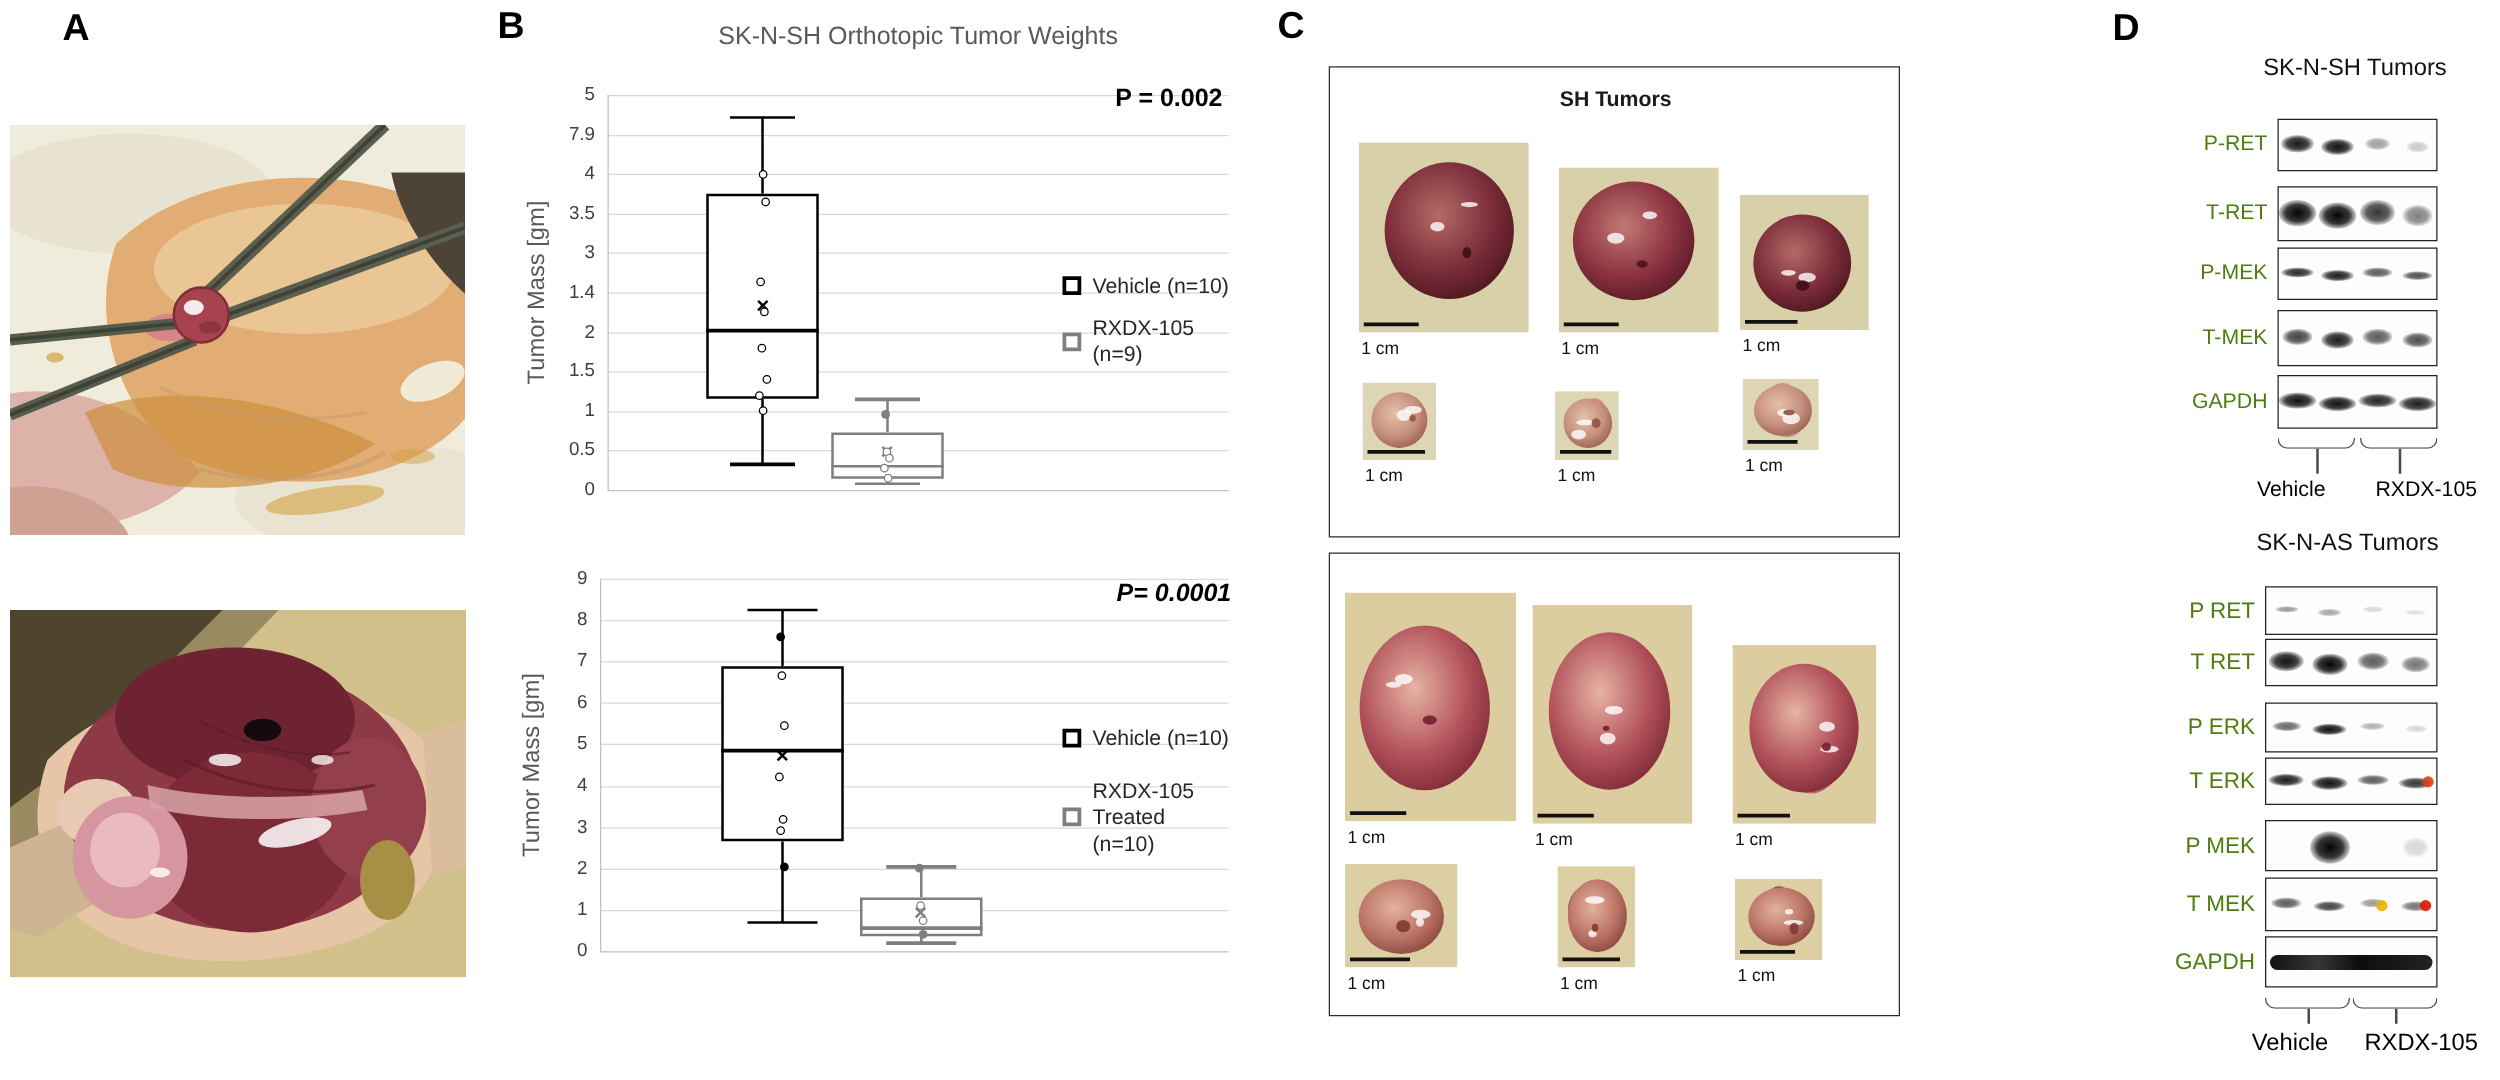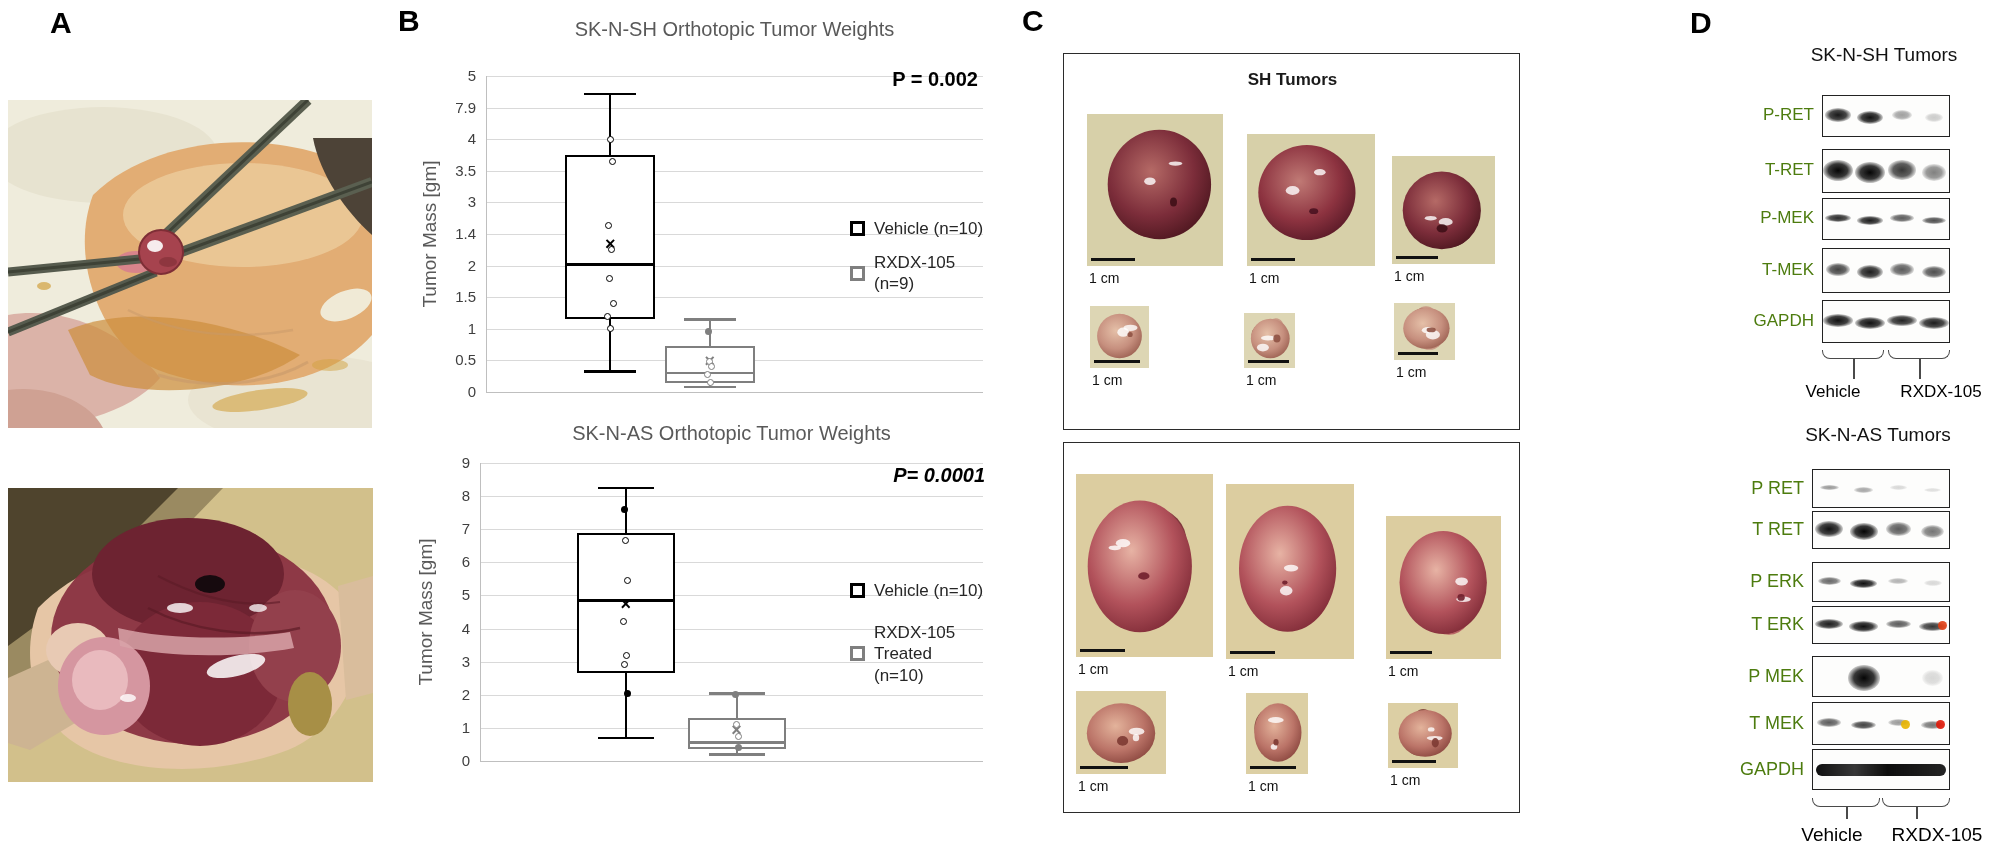--- a/index.html
+++ b/index.html
@@ -155,21 +155,20 @@
       <div class="abs" style="left: 266.65px; top: 340.496px; width: 90px; height: 36.656px; border: 2.2px solid rgb(127, 127, 127); background: rgb(255, 255, 255); box-sizing: border-box;"></div>
       <div class="abs" style="left: 266.65px; top: 365.64px; width: 90px; height: 2.6px; background: rgb(127, 127, 127);"></div>
       <div class="abs" style="left: 304.65px; top: 346.192px; width: 14px; text-align: center; color: rgb(127, 127, 127); font-weight: bold; font-size: 18px; line-height: 18px;">×</div>
       <div class="abs" style="left: 308.15px; top: 352.164px; width: 7px; height: 7px; border: 1.6px solid rgb(127, 127, 127); border-radius: 50%; background: rgb(255, 255, 255); box-sizing: border-box;"></div>
       <div class="abs" style="left: 310.15px; top: 357.22px; width: 7px; height: 7px; border: 1.6px solid rgb(127, 127, 127); border-radius: 50%; background: rgb(255, 255, 255); box-sizing: border-box;"></div>
       <div class="abs" style="left: 306.15px; top: 365.436px; width: 7px; height: 7px; border: 1.6px solid rgb(127, 127, 127); border-radius: 50%; background: rgb(255, 255, 255); box-sizing: border-box;"></div>
       <div class="abs" style="left: 309.15px; top: 373.02px; width: 7px; height: 7px; border: 1.6px solid rgb(127, 127, 127); border-radius: 50%; background: rgb(255, 255, 255); box-sizing: border-box;"></div>
       <div class="abs" style="left: 307.15px; top: 322.46px; width: 7px; height: 7px; border-radius: 50%; background: rgb(127, 127, 127);"></div>
     </div>
     <div class="abs" style="left: 398px; top: 408px; width: 600px; height: 400px;">
-      <div class="abs chart-title" style="left: 82px; top: 14px; width: 503px;">SK-N-AS Orthotopic Tumor Weights</div>
       <div class="abs grid" style="left: 82px; top: 353px; width: 503px; height: 1px; background: rgb(191, 191, 191);"></div>
       <div class="abs tick" style="left: 28px; top: 344px; width: 44px;">0</div>
       <div class="abs grid" style="left: 82px; top: 319.889px; width: 503px; height: 1px; background: rgb(217, 217, 217);"></div>
       <div class="abs tick" style="left: 28px; top: 310.889px; width: 44px;">1</div>
       <div class="abs grid" style="left: 82px; top: 286.778px; width: 503px; height: 1px; background: rgb(217, 217, 217);"></div>
       <div class="abs tick" style="left: 28px; top: 277.778px; width: 44px;">2</div>
       <div class="abs grid" style="left: 82px; top: 253.667px; width: 503px; height: 1px; background: rgb(217, 217, 217);"></div>
       <div class="abs tick" style="left: 28px; top: 244.667px; width: 44px;">3</div>
       <div class="abs grid" style="left: 82px; top: 220.556px; width: 503px; height: 1px; background: rgb(217, 217, 217);"></div>
       <div class="abs tick" style="left: 28px; top: 211.556px; width: 44px;">4</div>

